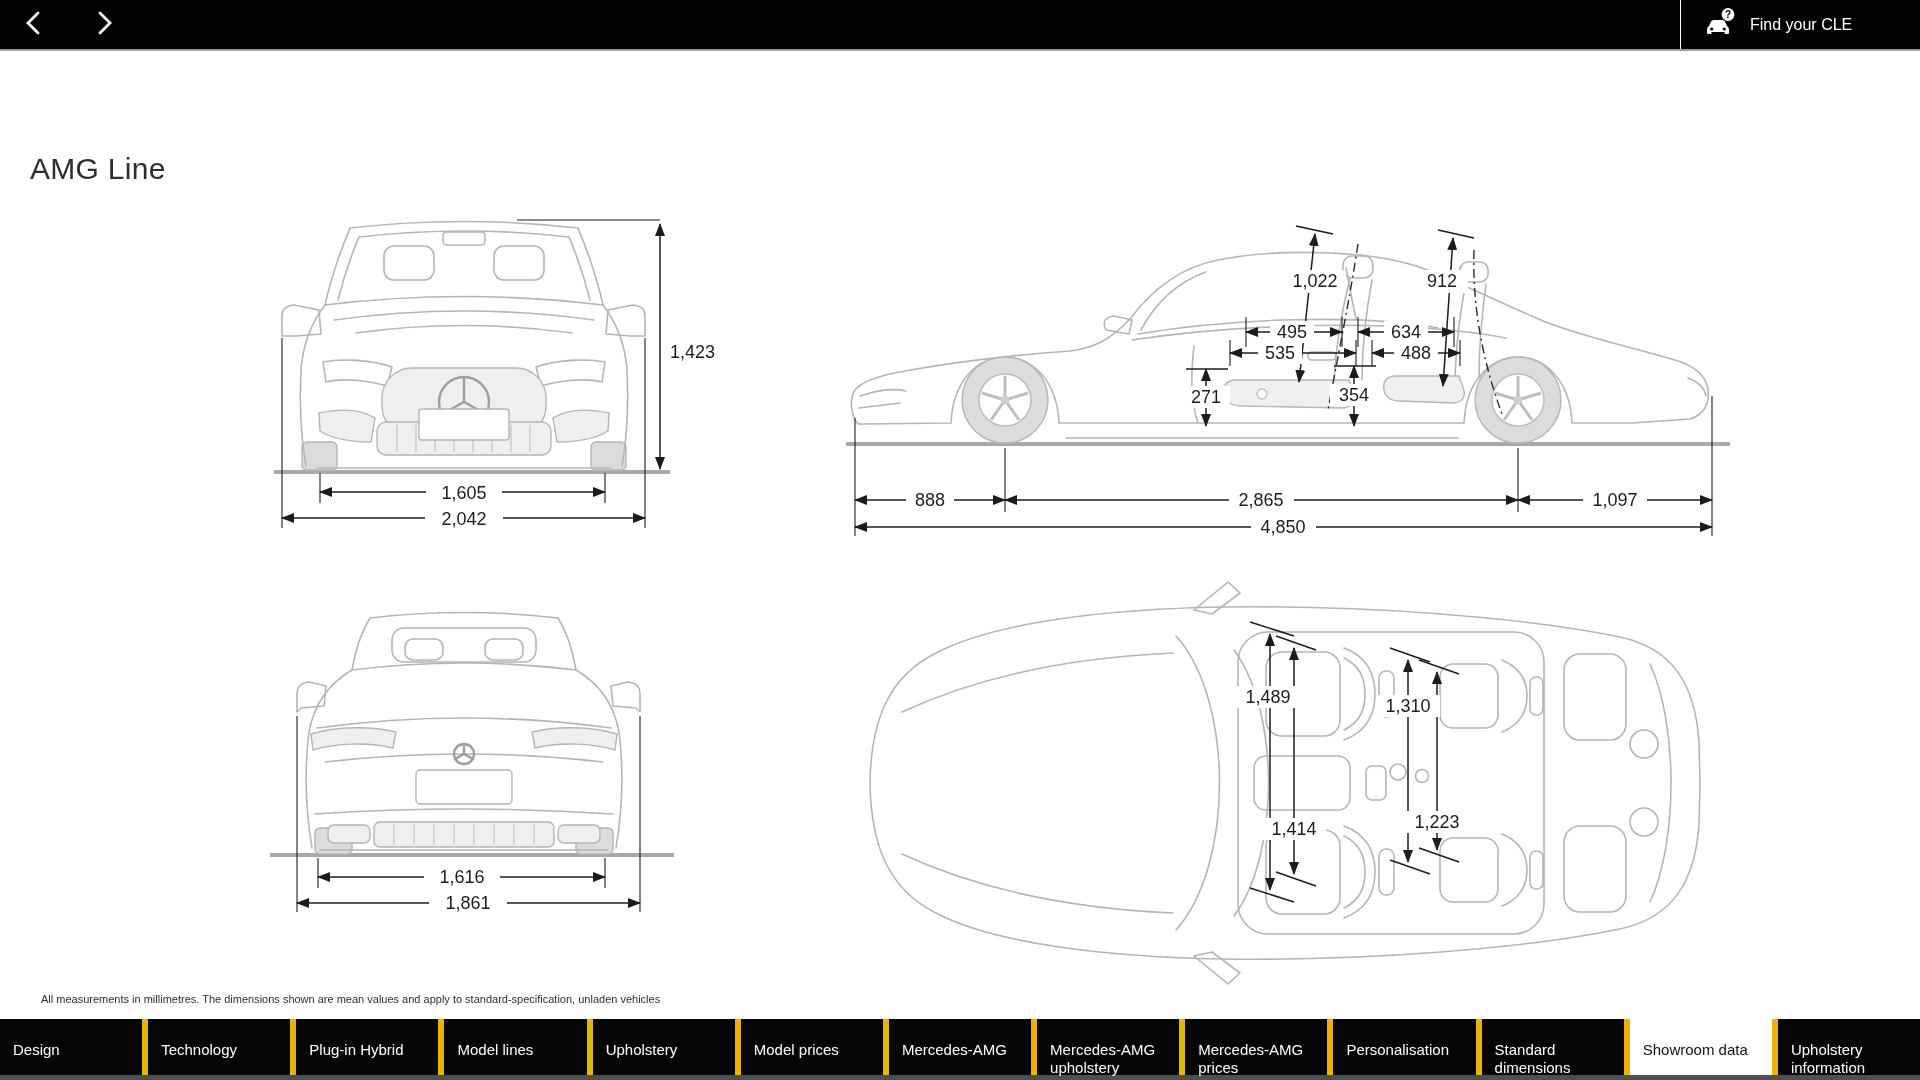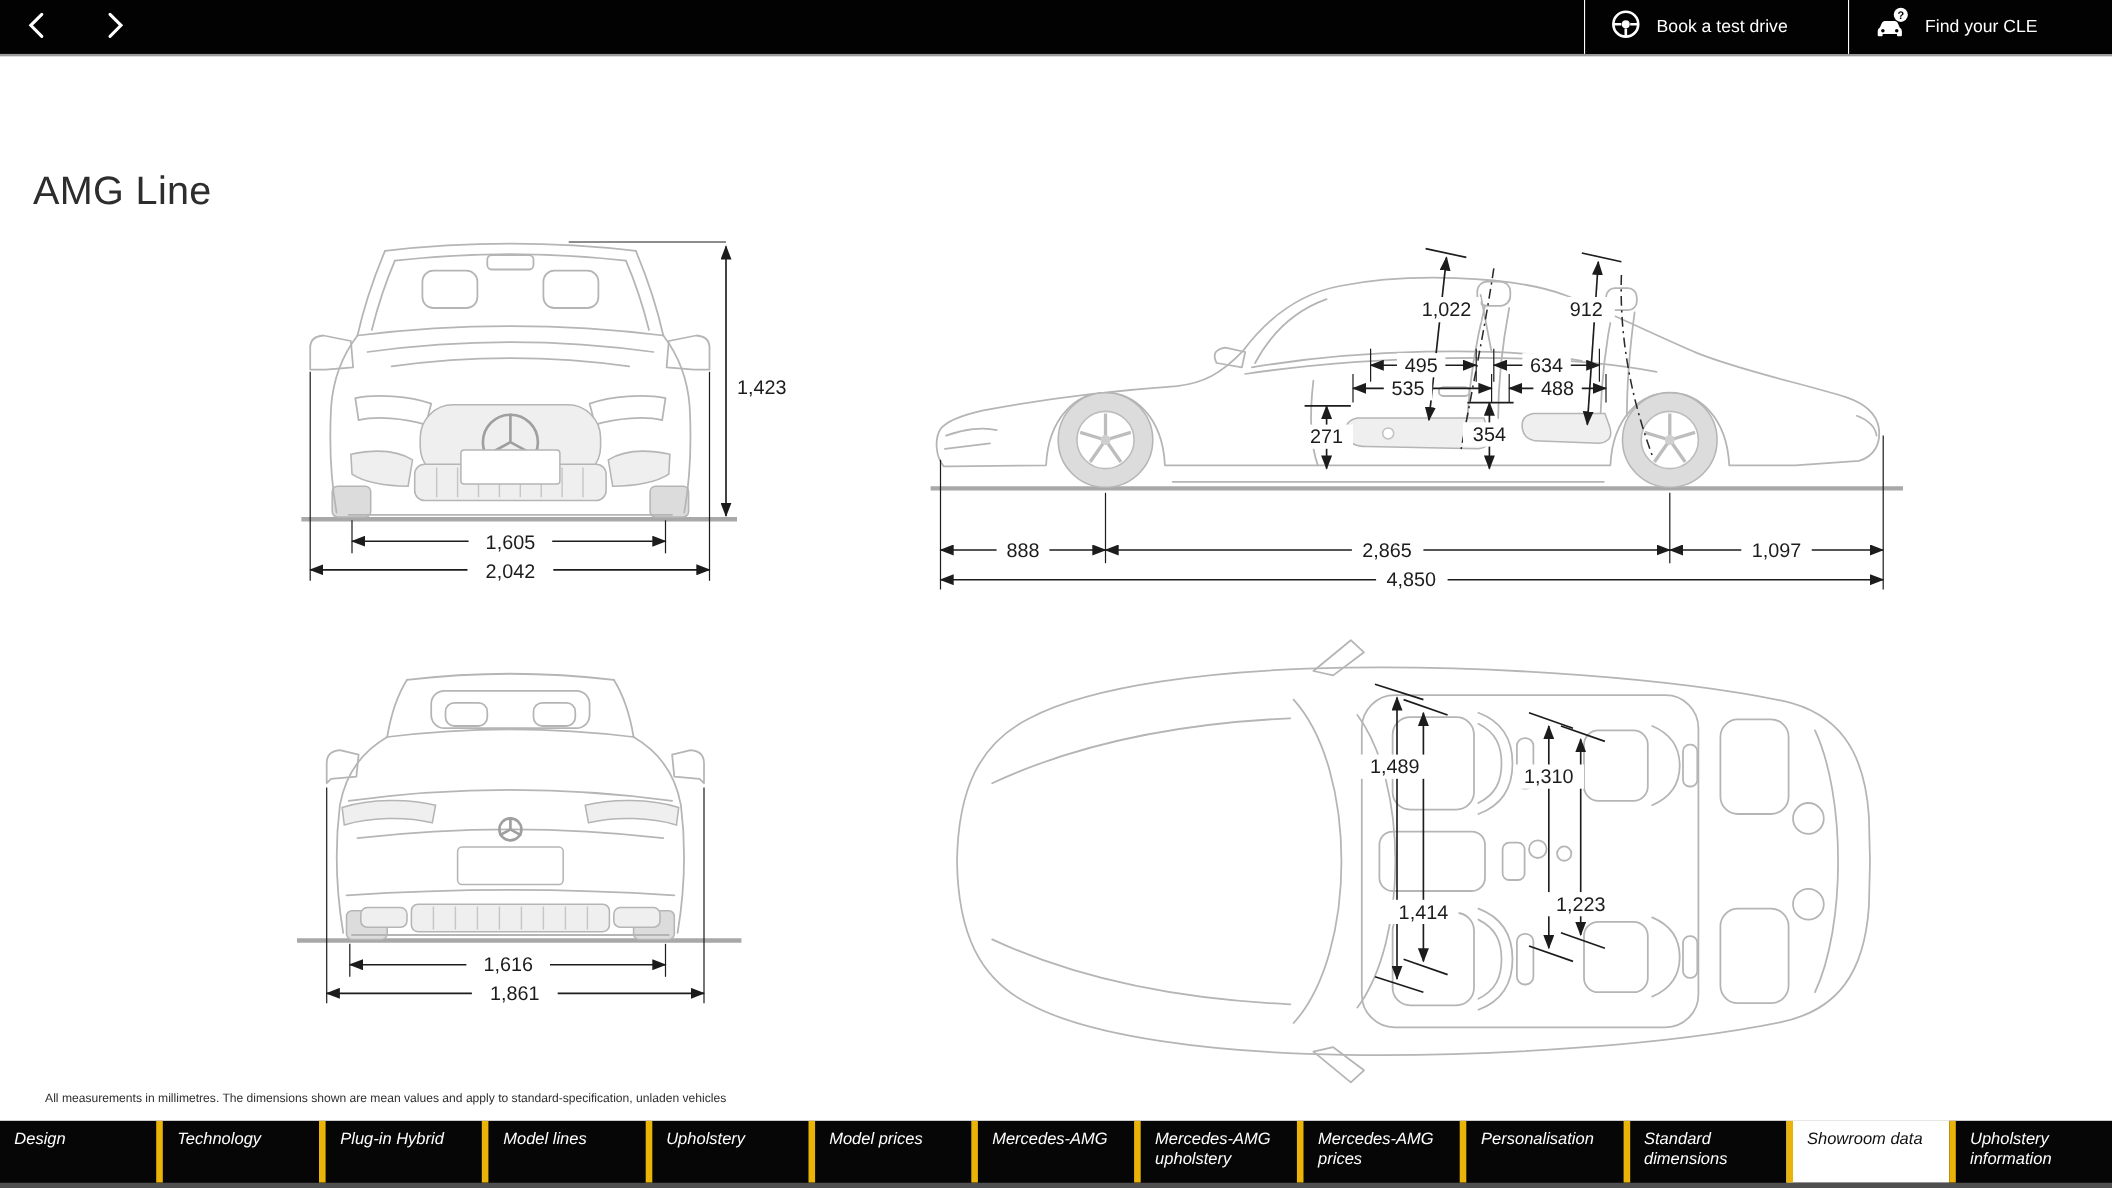--- a/index.html
+++ b/index.html
@@ -10,41 +10,41 @@
           border-bottom:2px solid #9c9c9c;z-index:5;}
   .nav-arrow{position:absolute;top:0;width:48px;height:49px;background:transparent;border:none;
              display:flex;align-items:center;justify-content:center;cursor:pointer;padding:0;}
   .nav-arrow.back{left:10px;} .nav-arrow.fwd{left:80px;}
   .tb-actions{position:absolute;right:0;top:0;height:49px;display:flex;}
   .tb-btn{width:240px;height:49px;background:#020202;border:none;border-left:1px solid #ffffff;
           color:#ffffff;display:flex;align-items:center;gap:13px;padding:0 0 0 22px;cursor:pointer;
           font-family:"Liberation Sans",sans-serif;font-size:16px;box-sizing:border-box;text-align:left;}
   .tb-btn .lbl{white-space:nowrap;}
   
-  .page-title{position:absolute;left:30px;top:152px;margin:0;font-size:36px;font-weight:400;
+  .page-title{position:absolute;left:30px;top:152px;margin:0;font-size:30px;font-weight:400;
               color:#2d2d2d;letter-spacing:.3px;}
   .diagram{position:absolute;}
   .footnote{position:absolute;left:28px;top:980px;margin:13px;font-size:11px;color:#2e2e2e;}
   
   .car{stroke:#b5b5b5;stroke-width:1.6;fill:none;stroke-linecap:round;stroke-linejoin:round;}
   .carfill{fill:#efefef;stroke:#b5b5b5;stroke-width:1.4;}
   .cardk{stroke:#9f9f9f;stroke-width:2.4;fill:none;stroke-linecap:round;}
   .slat{stroke:#c6c6c6;stroke-width:1.3;}
   .tire{fill:#dcdcdc;stroke:#b5b5b5;stroke-width:1.4;}
   .ground{stroke:#a8a8a8;stroke-width:4;}
   .diml{stroke:#1c1c1c;stroke-width:1.5;fill:none;}
   .ext{stroke:#1c1c1c;stroke-width:1.1;fill:none;}
   .dash{stroke:#2a2a2a;stroke-width:1.4;fill:none;stroke-dasharray:9 4 2 4;}
   .dim{font-family:"Liberation Sans",sans-serif;font-size:18px;fill:#1c1c1c;}
   .lblbg{fill:#ffffff;}
   
   .bottom-nav{position:absolute;left:0;bottom:0;width:1920px;height:61px;display:flex;
               background:#060606;border-bottom:5px solid #4f4f4f;box-sizing:border-box;z-index:5;}
   .tab{flex:1 1 0;background:#060606;color:#ffffff;font-size:15px;line-height:1.22;
-       padding:8px 13px;box-sizing:border-box;cursor:pointer;font-style:italic;}
+       padding:22px 13px;box-sizing:border-box;cursor:pointer;}
   .tab + .tab{border-left:6px solid #eab308;}
   .tab.active{background:#ffffff;color:#111111;}
 </style>
 </head>
 <body>
 
 <div class="screen">
 
   <header class="topbar">
     <button class="nav-arrow back">
@@ -56,30 +56,20 @@
     </button>
     <button class="nav-arrow fwd">
       <span>
         <svg width="22" height="28" viewBox="0 0 22 28">
             <path d="M7 4 L17 14 L7 24" stroke="#fff" stroke-width="2.8" fill="none" stroke-linecap="round"></path>
           </svg>
       </span>
     </button>
 
     <div class="tb-actions">
-      <button class="tb-btn">
-        <span>
-          <svg width="30" height="30" viewBox="0 0 30 30">
-            <circle cx="15" cy="15" r="11.3" stroke="#fff" stroke-width="2.4" fill="none"></circle>
-            <path d="M4.2 15 L11 15 M25.8 15 L19 15 M15 19 L15 25.8" stroke="#fff" stroke-width="2.4"></path>
-            <circle cx="15" cy="15" r="3.6" fill="#fff"></circle>
-          </svg>
-        </span>
-        <span class="lbl">Book a test drive</span>
-      </button>
       <button class="tb-btn">
         <span>
           <svg width="34" height="32" viewBox="0 0 34 32">
             <path fill="#fff" d="M4 26 L4 22.5 Q4 20 6 19 L8 14.5 Q8.8 13 10.5 13 L19.5 13 Q21.2 13 22 14.5 L24 19 Q26 20 26 22.5 L26 26 Q26 27 25 27 L22.5 27 Q21.5 27 21.5 26 L21.5 25 L8.5 25 L8.5 26 Q8.5 27 7.5 27 L5 27 Q4 27 4 26 Z"></path>
             <circle cx="8.7" cy="22" r="1.6" fill="#020202"></circle>
             <circle cx="21.3" cy="22" r="1.6" fill="#020202"></circle>
             <circle cx="25" cy="7.5" r="6.4" fill="#fff"></circle>
             <text x="25" y="11" text-anchor="middle" font-size="10" font-weight="bold" fill="#020202">?</text>
           </svg>
         </span>

